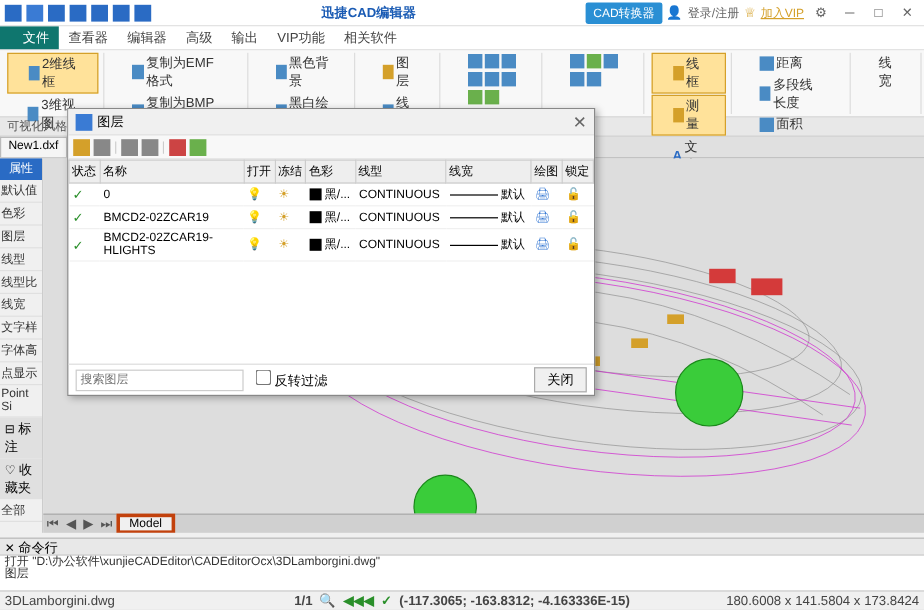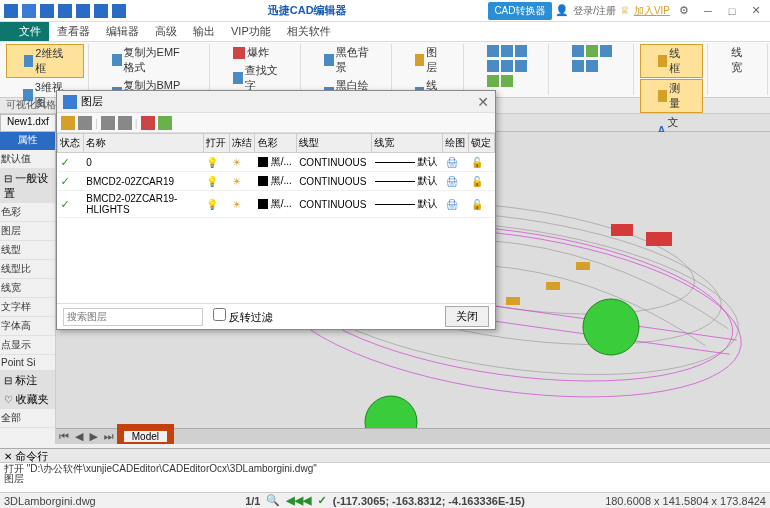--- a/index.html
+++ b/index.html
@@ -29,31 +29,31 @@
 .ribbon-icon.y { background: #d4a02a; }
 .ribbon-icon.g { background: #6ab04c; }
 .ribbon-icon.r { background: #c44; }
 
 .subhead { height: 16px; background: #e8e8e8; border-bottom: 1px solid #ccc; padding-left: 6px; font-size: 10px; color: #555; }
 
 .filetabs { height: 18px; background: #e0e0e0; border-bottom: 1px solid #bbb; display: flex; }
 .filetabs .ftab { background: #f5f5f5; border: 1px solid #bbb; border-bottom: none; padding: 1px 6px; font-size: 10px; }
 
 .main-area { position: absolute; top: 132px; left: 0; right: 0; bottom: 64px; display: flex; }
-.sidebar { width: 56px; background: #f0f0f0; border-right: 1px solid #ccc; }
+.sidebar { width: 36px; background: #f0f0f0; border-right: 1px solid #ccc; }
 .sidebar .tabstrip { height: 18px; display: flex; }
 .sidebar .stab { flex: 1; background: #2a6bc4; color: #fff; font-size: 10px; text-align: center; padding: 1px; }
 .sidebar .sitem { padding: 2px 1px; font-size: 10px; color: #333; border-bottom: 1px solid #e0e0e0; cursor: pointer; }
 .sidebar .sheader { background: #e0e0e0; font-size: 10px; padding: 2px 4px; }
 
 .canvas { flex: 1; background: #ddd; position: relative; overflow: hidden; }
 .canvas svg { position: absolute; top: 0; left: 0; }
 .canvas-tabs { position: absolute; bottom: 0; left: 0; right: 0; height: 16px; background: #d0d0d0; border-top: 1px solid #aaa; display: flex; align-items: center; }
 .canvas-tabs .nav { padding: 0 3px; color: #555; }
-.canvas-tabs .ctab { background: #f0f0f0; border: 7px solid #c2410c; padding: 0 8px; font-size: 10px; }
+.canvas-tabs .ctab { background: #f0f0f0; border: 3px solid #c2410c; padding: 0 8px; font-size: 10px; }
 
 .dialog { position: absolute; top: 90px; left: 56px; width: 440px; height: 240px; background: #fff; border: 1px solid #888; box-shadow: 2px 2px 6px rgba(0,0,0,0.3); z-index: 100; }
 .dlg-title { height: 22px; background: #f0f0f0; display: flex; align-items: center; padding: 0 6px; border-bottom: 1px solid #ddd; }
 .dlg-title .dlg-icon { width: 14px; height: 14px; background: #3a7bd4; margin-right: 4px; }
 .dlg-title .dlg-close { margin-left: auto; cursor: pointer; font-size: 14px; color: #666; }
 .dlg-toolbar { height: 20px; background: #f8f8f8; border-bottom: 1px solid #ddd; display: flex; align-items: center; gap: 3px; padding: 0 4px; }
 .dlg-toolbar .tb-icon { width: 14px; height: 14px; background: #888; }
 .dlg-toolbar .tb-icon.y { background: #d4a02a; }
 .dlg-toolbar .tb-icon.g { background: #6ab04c; }
 .dlg-toolbar .tb-icon.r { background: #c44; }
@@ -139,36 +139,20 @@
         </div>
       <div class="ribbon-btn">
           <span class="ribbon-icon"></span>
           <span>复制为BMP格式</span>
         </div>
     </div>
   </div>
   <div class="ribbon-group">
     <div class="ribbon-col">
       <div class="ribbon-btn">
-          <span class="ribbon-icon r"></span>
-          <span>爆炸</span>
-        </div>
-      <div class="ribbon-btn">
-          <span class="ribbon-icon"></span>
-          <span>查找文字</span>
-        </div>
-      <div class="ribbon-btn">
-          <span class="ribbon-icon g"></span>
-          <span>修复光栅</span>
-        </div>
-    </div>
-  </div>
-  <div class="ribbon-group">
-    <div class="ribbon-col">
-      <div class="ribbon-btn">
           <span class="ribbon-icon"></span>
           <span>黑色背景</span>
         </div>
       <div class="ribbon-btn">
           <span class="ribbon-icon"></span>
           <span>黑白绘图</span>
         </div>
       <div class="ribbon-btn">
           <span class="ribbon-icon"></span>
           <span>画谱弧形</span>
@@ -224,20 +208,36 @@
           <span class="ribbon-icon y"></span>
           <span>线框</span>
         </div>
       <div class="ribbon-btn active">
           <span class="ribbon-icon y"></span>
           <span>测量</span>
         </div>
       <div class="ribbon-btn">
           <b style="color:#2a6bc4">A</b>
           <span>文本</span>
+        </div>
+    </div>
+  </div>
+  <div class="ribbon-group">
+    <div class="ribbon-col">
+      <div class="ribbon-btn">
+          <span class="ribbon-icon"></span>
+          <span>距离</span>
+        </div>
+      <div class="ribbon-btn">
+          <span class="ribbon-icon"></span>
+          <span>多段线长度</span>
+        </div>
+      <div class="ribbon-btn">
+          <span class="ribbon-icon"></span>
+          <span>面积</span>
         </div>
     </div>
   </div>
   <div class="ribbon-group">
     <div class="ribbon-col">
       <div class="ribbon-btn">
           <span>线宽</span>
         </div>
     </div>
   </div>
@@ -248,21 +248,20 @@
 <div class="filetabs">
   <div class="ftab">New1.dxf</div>
 </div>
 
 <div class="main-area">
   <div class="sidebar">
     <div class="tabstrip">
       <div class="stab">属性</div>
     </div>
     <div class="sitem">默认值</div>
-    <div class="sheader">⊟ <span>一般设置</span></div>
     <div class="sitem">色彩</div>
     <div class="sitem">图层</div>
     <div class="sitem">线型</div>
     <div class="sitem">线型比</div>
     <div class="sitem">线宽</div>
     <div class="sitem">文字样</div>
     <div class="sitem">字体高</div>
     <div class="sitem">点显示</div>
     <div class="sitem">Point Si</div>
     <div class="sheader">⊟ <span>标注</span></div>

